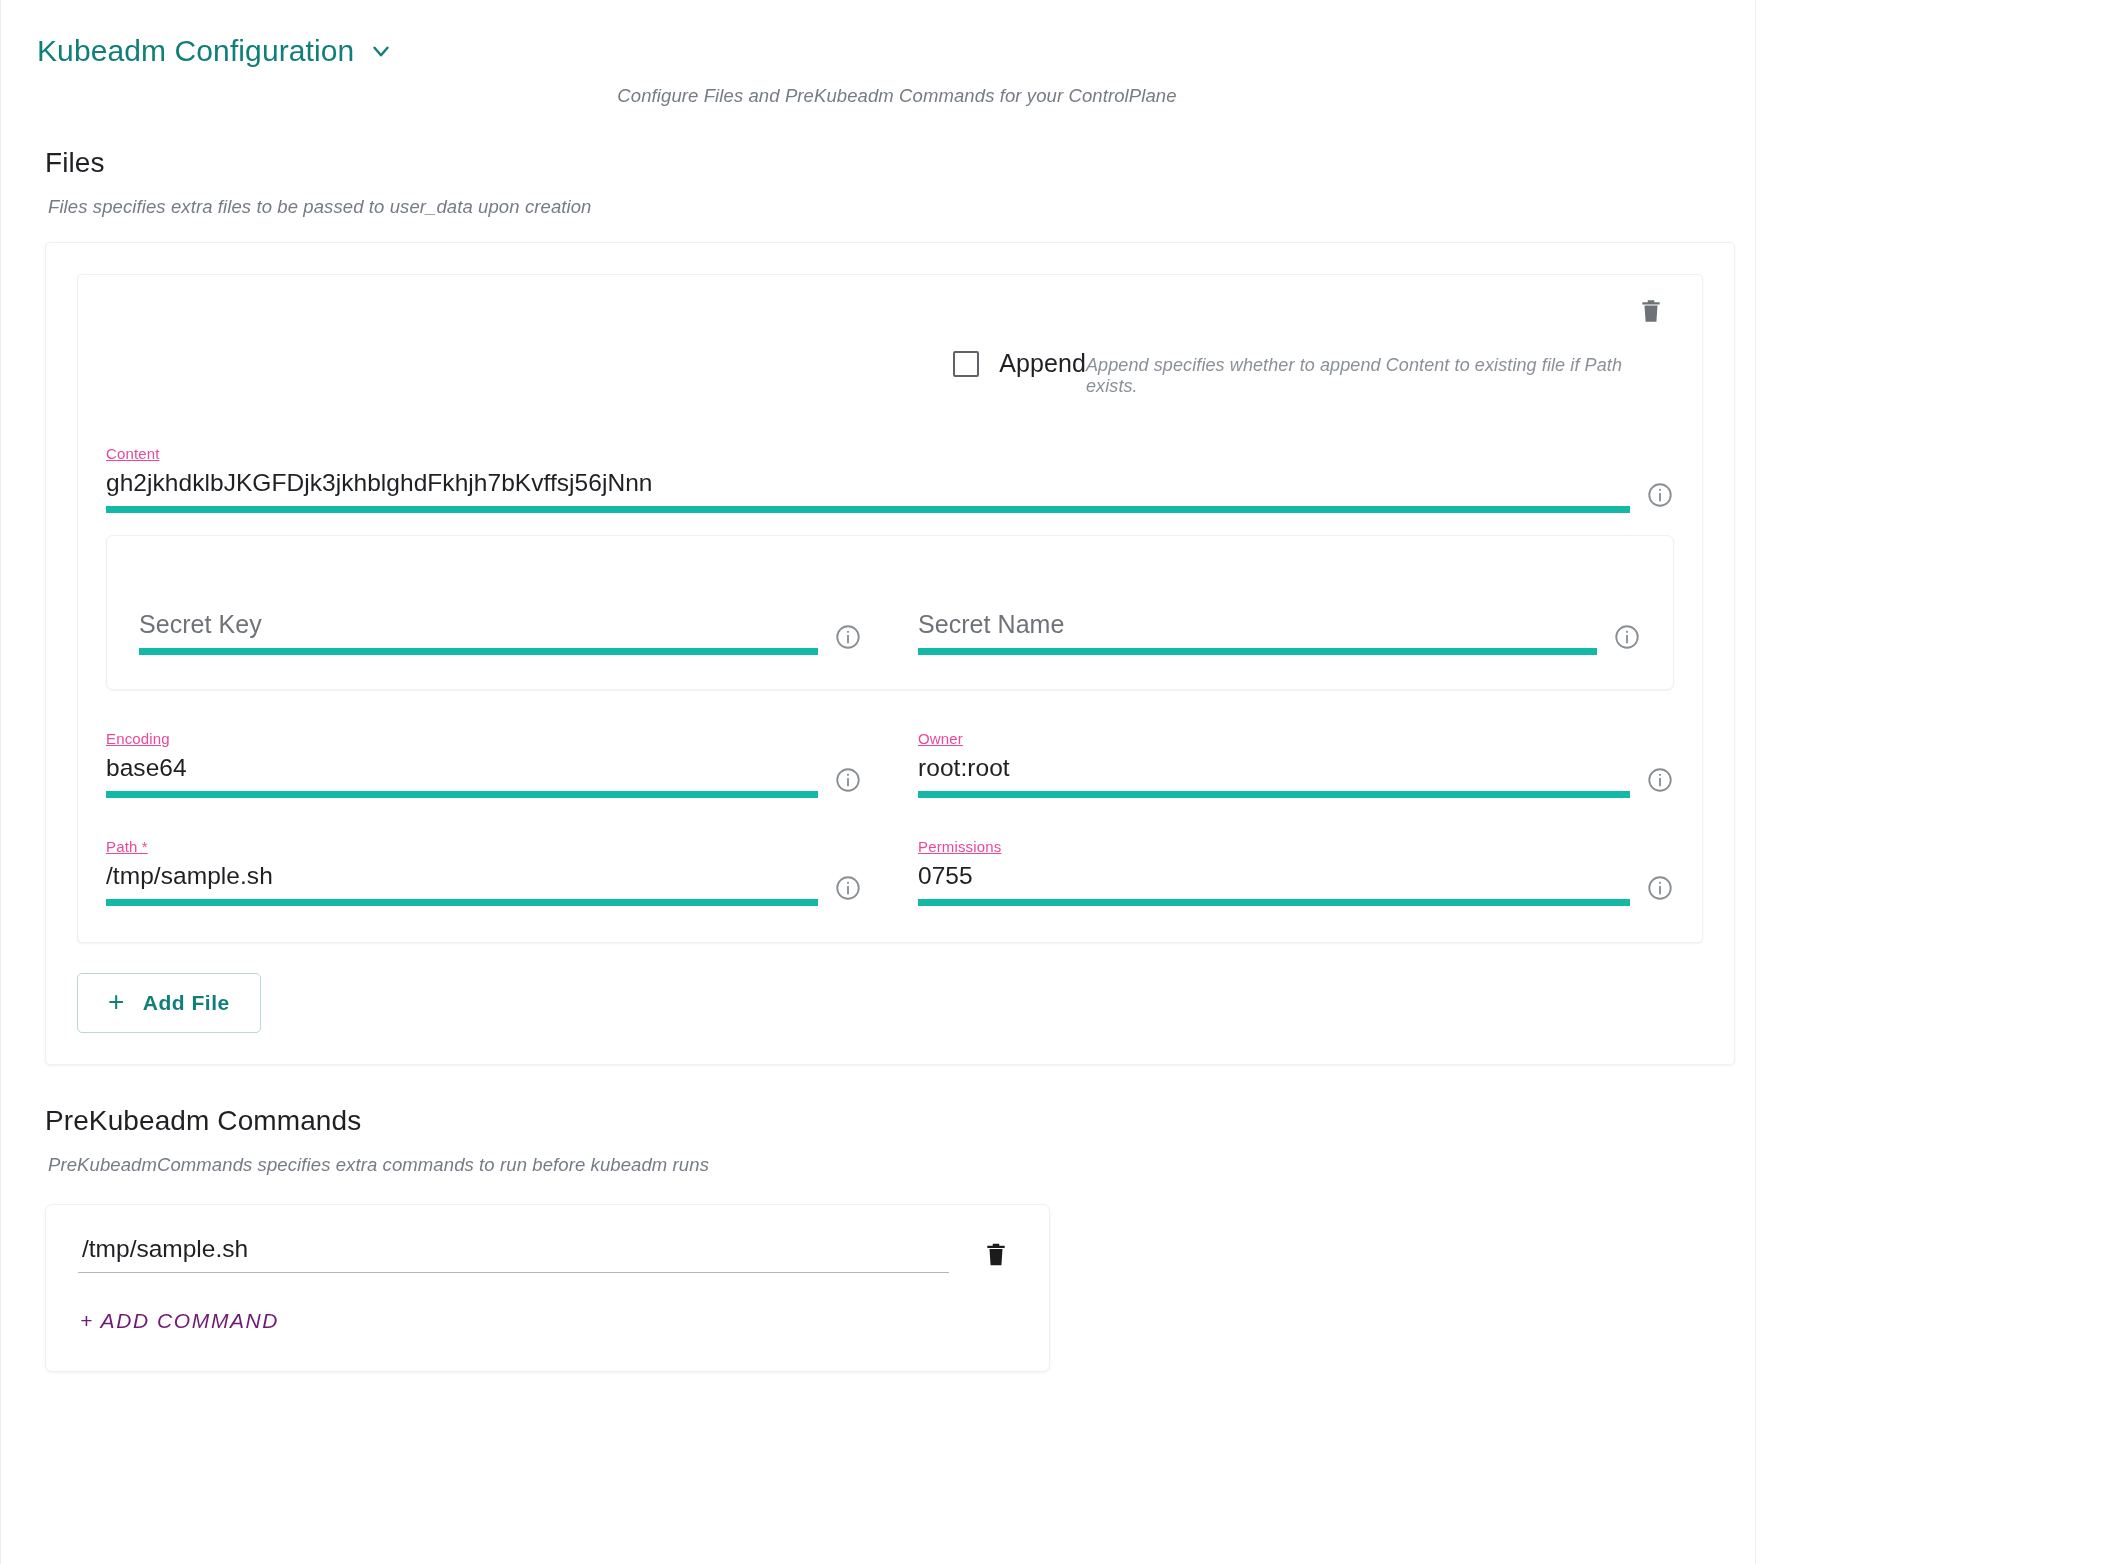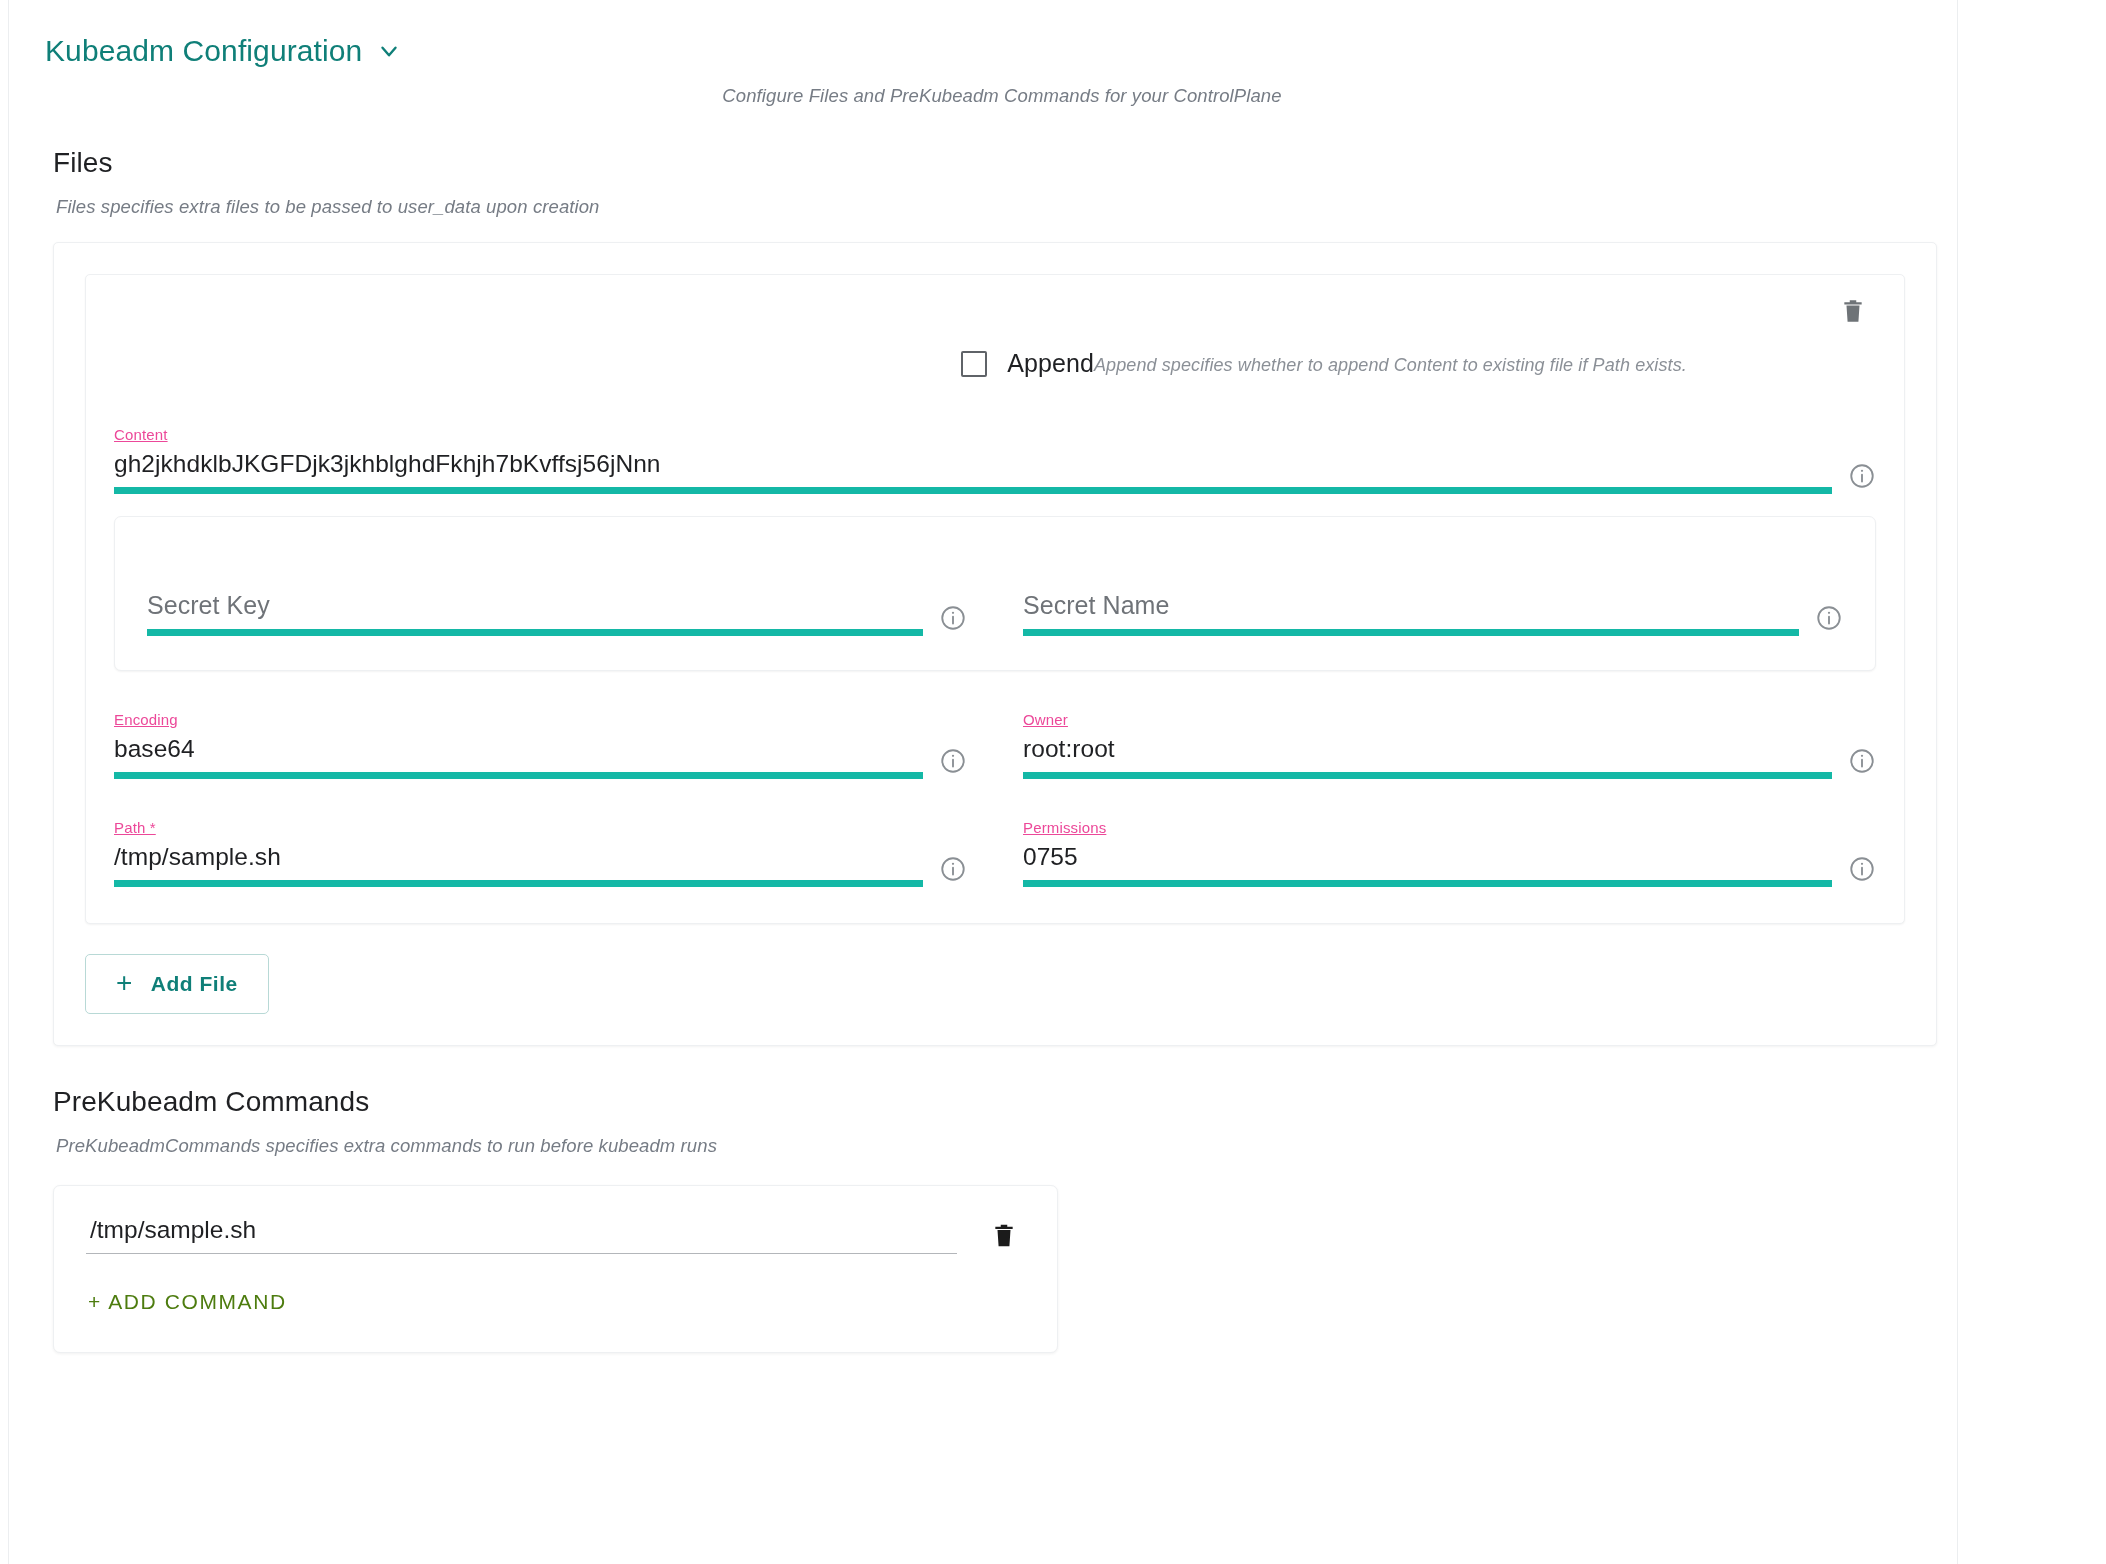--- a/index.html
+++ b/index.html
@@ -11,27 +11,26 @@
   body {
     width: 2106px;
     height: 1564px;
     font-family: "Liberation Sans", sans-serif;
     color: #202124;
     overflow: hidden;
   }
 
   .page {
     position: relative;
-    width: 1950px;
+    width: 1756px;
     height: 1564px;
     background: #ffffff;
     border-left: 1px solid #eceef0;
     border-right: 1px solid #eceef0;
     padding: 0;
-    margin-left: 8px;
   }
 
   
   .accordion-header {
     display: flex;
     align-items: center;
     gap: 14px;
     padding: 33px 0 0 36px;
     cursor: pointer;
     user-select: none;
@@ -270,26 +269,27 @@
     font-size: 24.5px;
     color: #1f2023;
     padding: 0 0 9px 4px;
     outline: none;
   }
   .add-command-btn {
     margin-top: 32px;
     background: none;
     border: none;
     padding: 4px 2px;
-    color: #4d7c0f;
+    color: #701a75;
     font-family: "Liberation Sans", sans-serif;
     font-size: 21px;
     font-weight: 400;
     letter-spacing: 1.6px;
     cursor: pointer;
+    font-style: italic;
   }
 </style>
 </head>
 <body>
 
 <div class="page">
 
   <div class="accordion-header">
     <span class="accordion-title">Kubeadm Configuration</span>
     <span class="chevron-icon">

